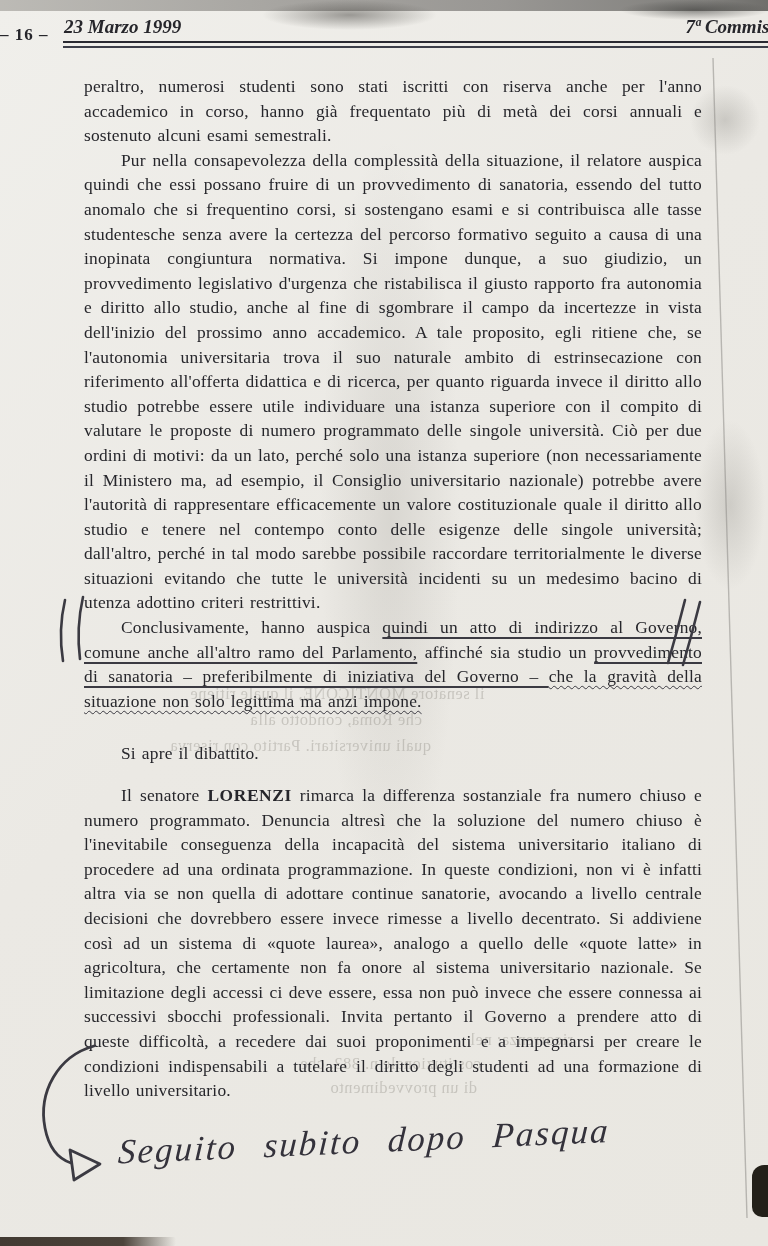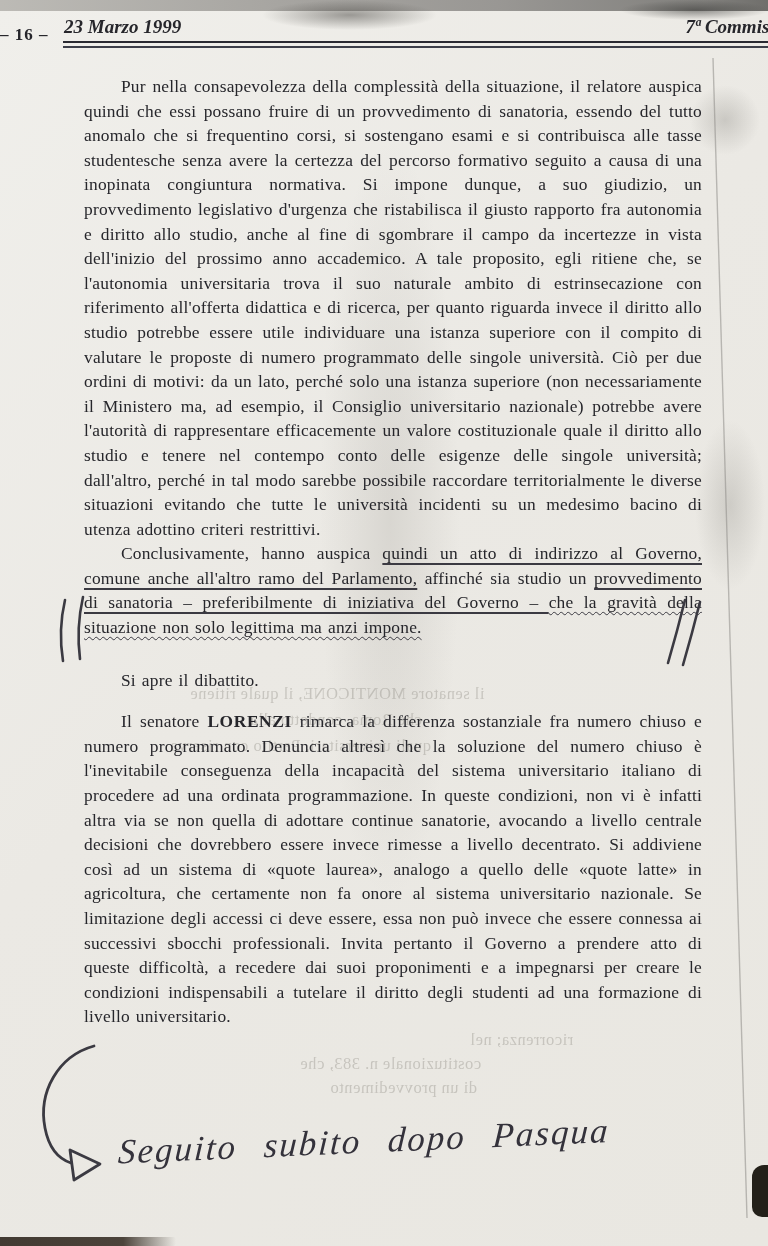--- a/index.html
+++ b/index.html
@@ -111,20 +111,21 @@
   <div class="ghost" style="top:1078px;left:330px;">di un provvedimento</div>
 
   <div class="header">
     <span class="date">23 Marzo 1999</span>
     <span class="pagenum">– 16 –</span>
     <span class="commission">7ª Commissi</span>
   </div>
   <div class="header-rule"></div>
 
   <div class="textcol">
+    <p class="para cont">peraltro, numerosi studenti sono stati iscritti con riserva anche per l'anno accademico in corso, hanno già frequentato più di metà dei corsi annuali e sostenuto alcuni esami semestrali.</p>
     <p class="para">Pur nella consapevolezza della complessità della situazione, il relatore auspica quindi che essi possano fruire di un provvedimento di sanatoria, essendo del tutto anomalo che si frequentino corsi, si sostengano esami e si contribuisca alle tasse studentesche senza avere la certezza del percorso formativo seguito a causa di una inopinata congiuntura normativa. Si impone dunque, a suo giudizio, un provvedimento legislativo d'urgenza che ristabilisca il giusto rapporto fra autonomia e diritto allo studio, anche al fine di sgombrare il campo da incertezze in vista dell'inizio del prossimo anno accademico. A tale proposito, egli ritiene che, se l'autonomia universitaria trova il suo naturale ambito di estrinsecazione con riferimento all'offerta didattica e di ricerca, per quanto riguarda invece il diritto allo studio potrebbe essere utile individuare una istanza superiore con il compito di valutare le proposte di numero programmato delle singole università. Ciò per due ordini di motivi: da un lato, perché solo una istanza superiore (non necessariamente il Ministero ma, ad esempio, il Consiglio universitario nazionale) potrebbe avere l'autorità di rappresentare efficacemente un valore costituzionale quale il diritto allo studio e tenere nel contempo conto delle esigenze delle singole università; dall'altro, perché in tal modo sarebbe possibile raccordare territorialmente le diverse situazioni evitando che tutte le università incidenti su un medesimo bacino di utenza adottino criteri restrittivi.</p>
     <p class="para"><span>Conclusivamente, hanno auspica </span><span class="u">quindi un atto di indirizzo al Governo, comune anche all'altro ramo del Parlamento,</span><span> affinché sia studio un </span><span class="u">provvedimento di sanatoria – preferibilmente di iniziativa del Governo – </span><span class="u wavy">che la gravità della situazione non solo legittima ma anzi impone.</span></p>
     <p class="para gap-above gap-below">Si apre il dibattito.</p>
     <p class="para"><span>Il senatore </span><span class="speaker">LORENZI</span><span> rimarca la differenza sostanziale fra numero chiuso e numero programmato. Denuncia altresì che la soluzione del numero chiuso è l'inevitabile conseguenza della incapacità del sistema universitario italiano di procedere ad una ordinata programmazione. In queste condizioni, non vi è infatti altra via se non quella di adottare continue sanatorie, avocando a livello centrale decisioni che dovrebbero essere invece rimesse a livello decentrato. Si addiviene così ad un sistema di «quote laurea», analogo a quello delle «quote latte» in agricoltura, che certamente non fa onore al sistema universitario nazionale. Se limitazione degli accessi ci deve essere, essa non può invece che essere connessa ai successivi sbocchi professionali. Invita pertanto il Governo a prendere atto di queste difficoltà, a recedere dai suoi proponimenti e a impegnarsi per creare le condizioni indispensabili a tutelare il diritto degli studenti ad una formazione di livello universitario.</span></p>
   </div>
 
   <div class="handwriting">Seguito subito dopo Pasqua</div>
 
   <svg class="ink-overlay" width="768" height="1246" viewBox="0 0 768 1246">
 

